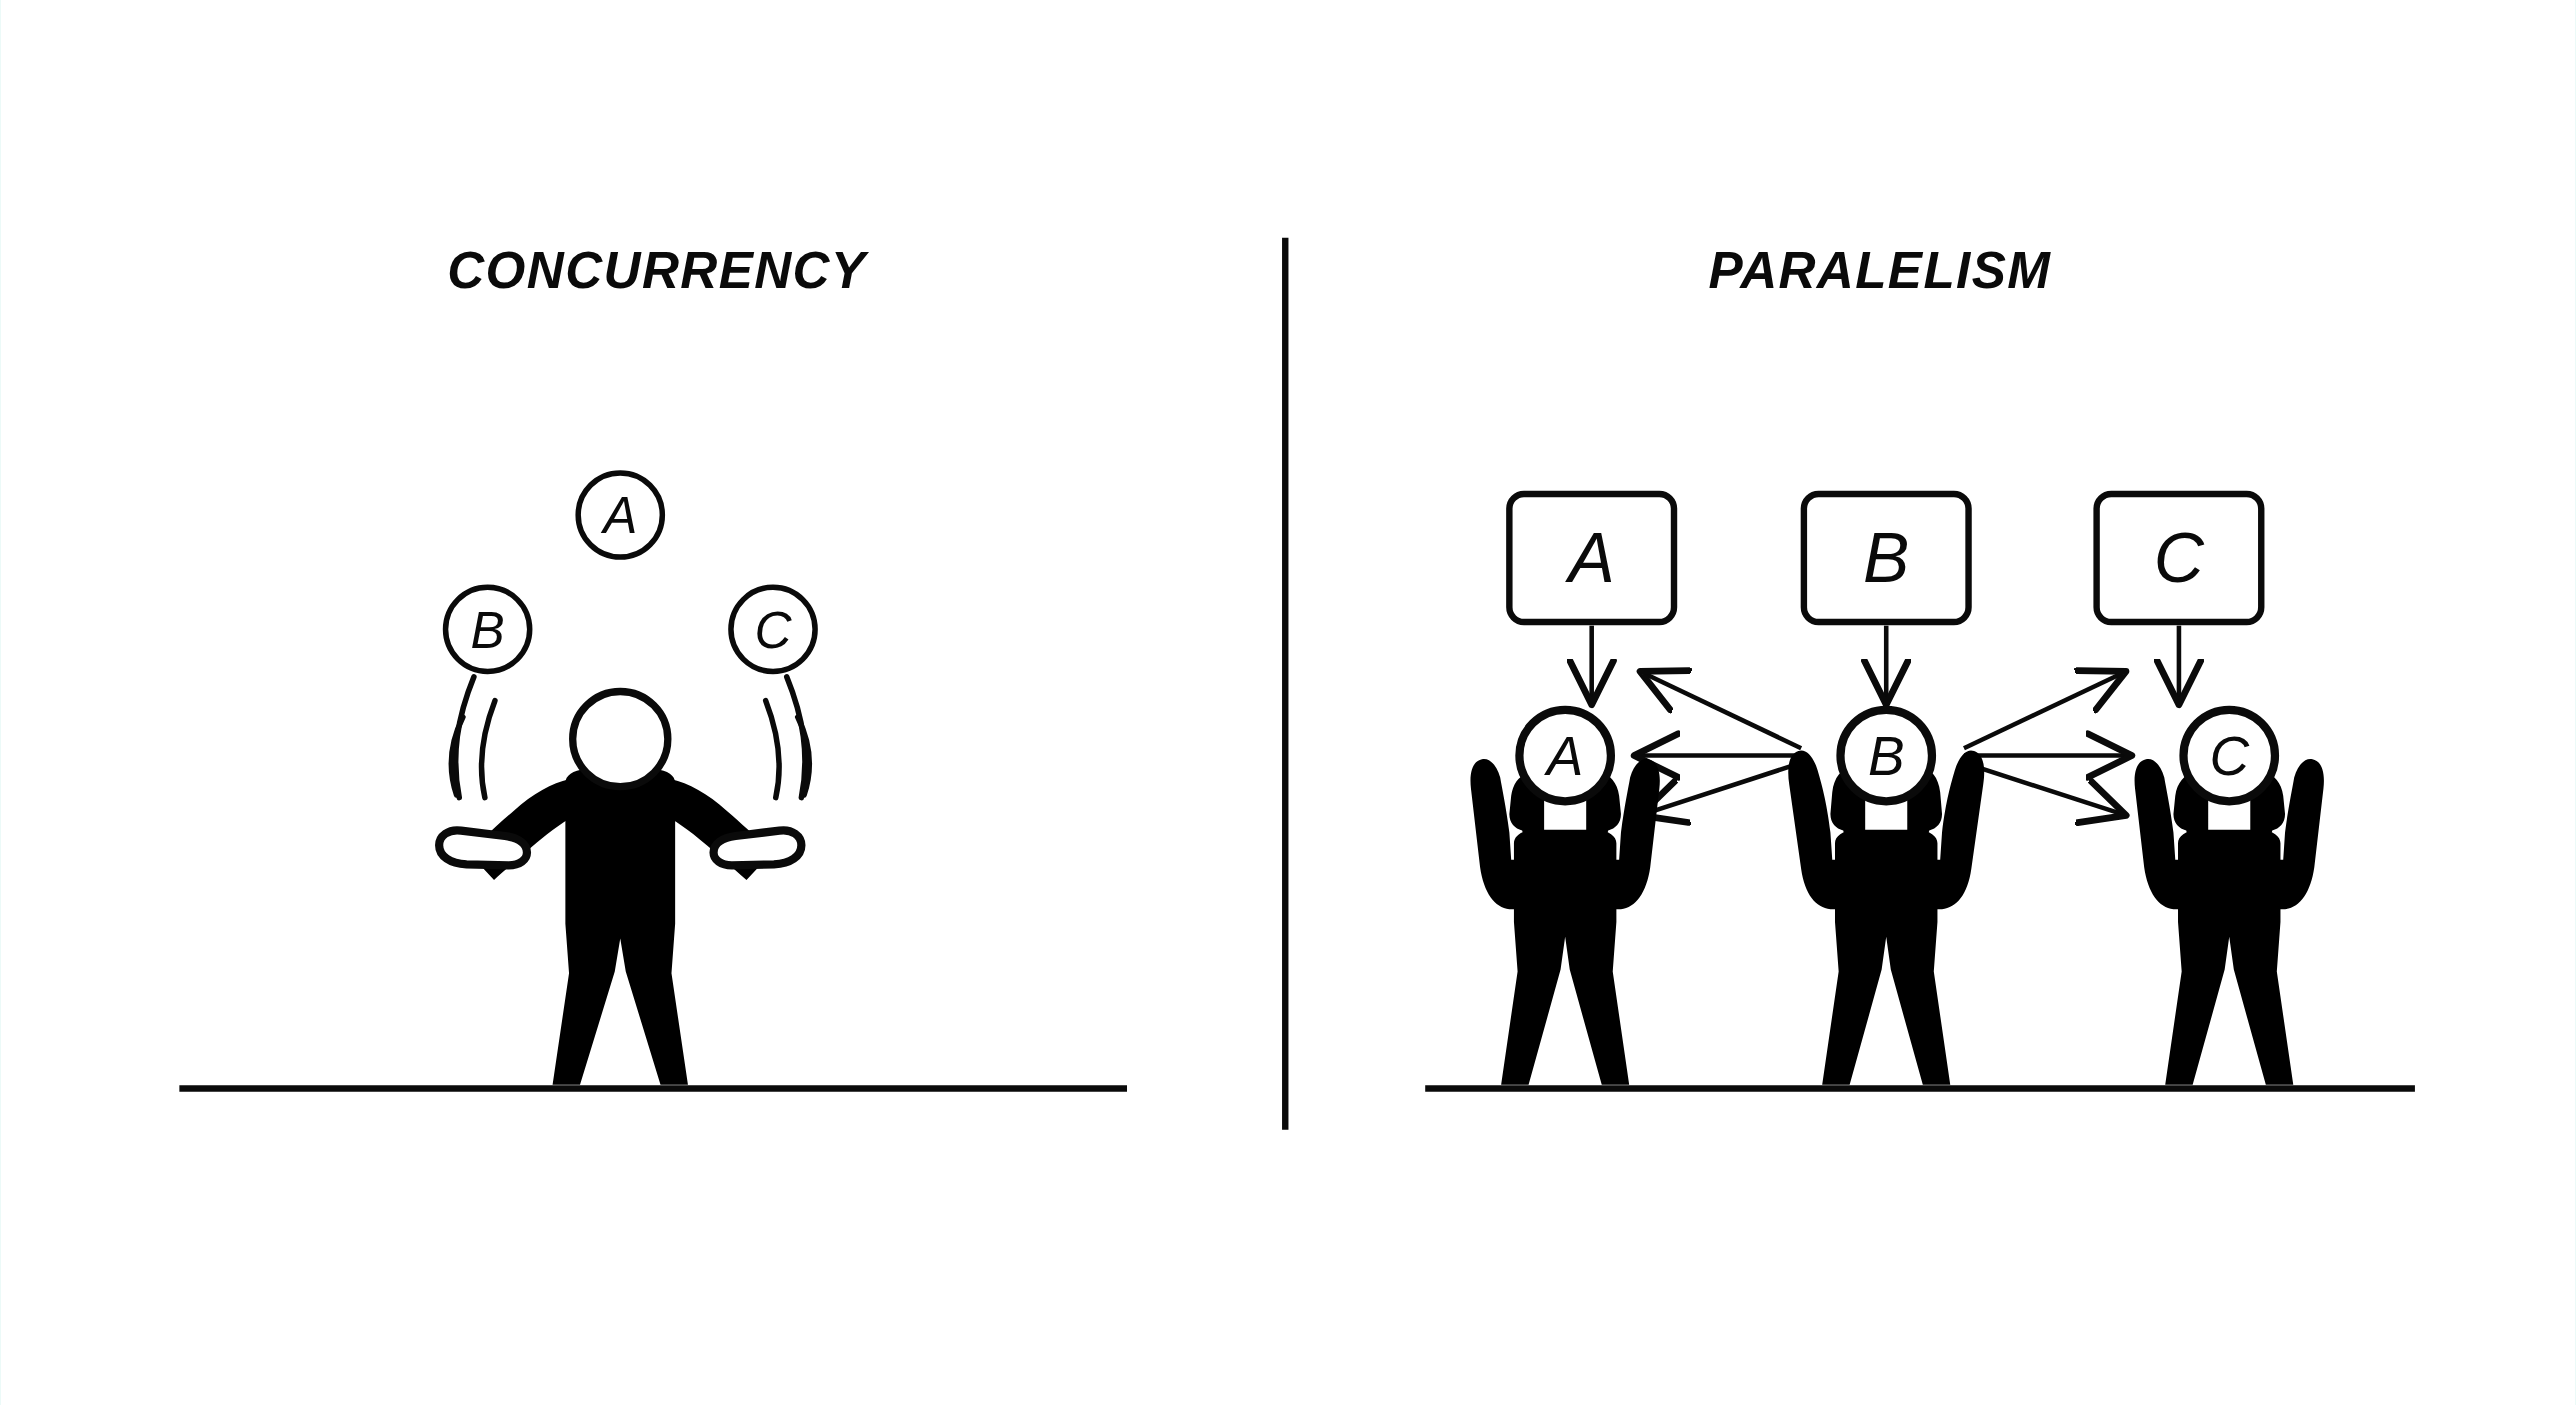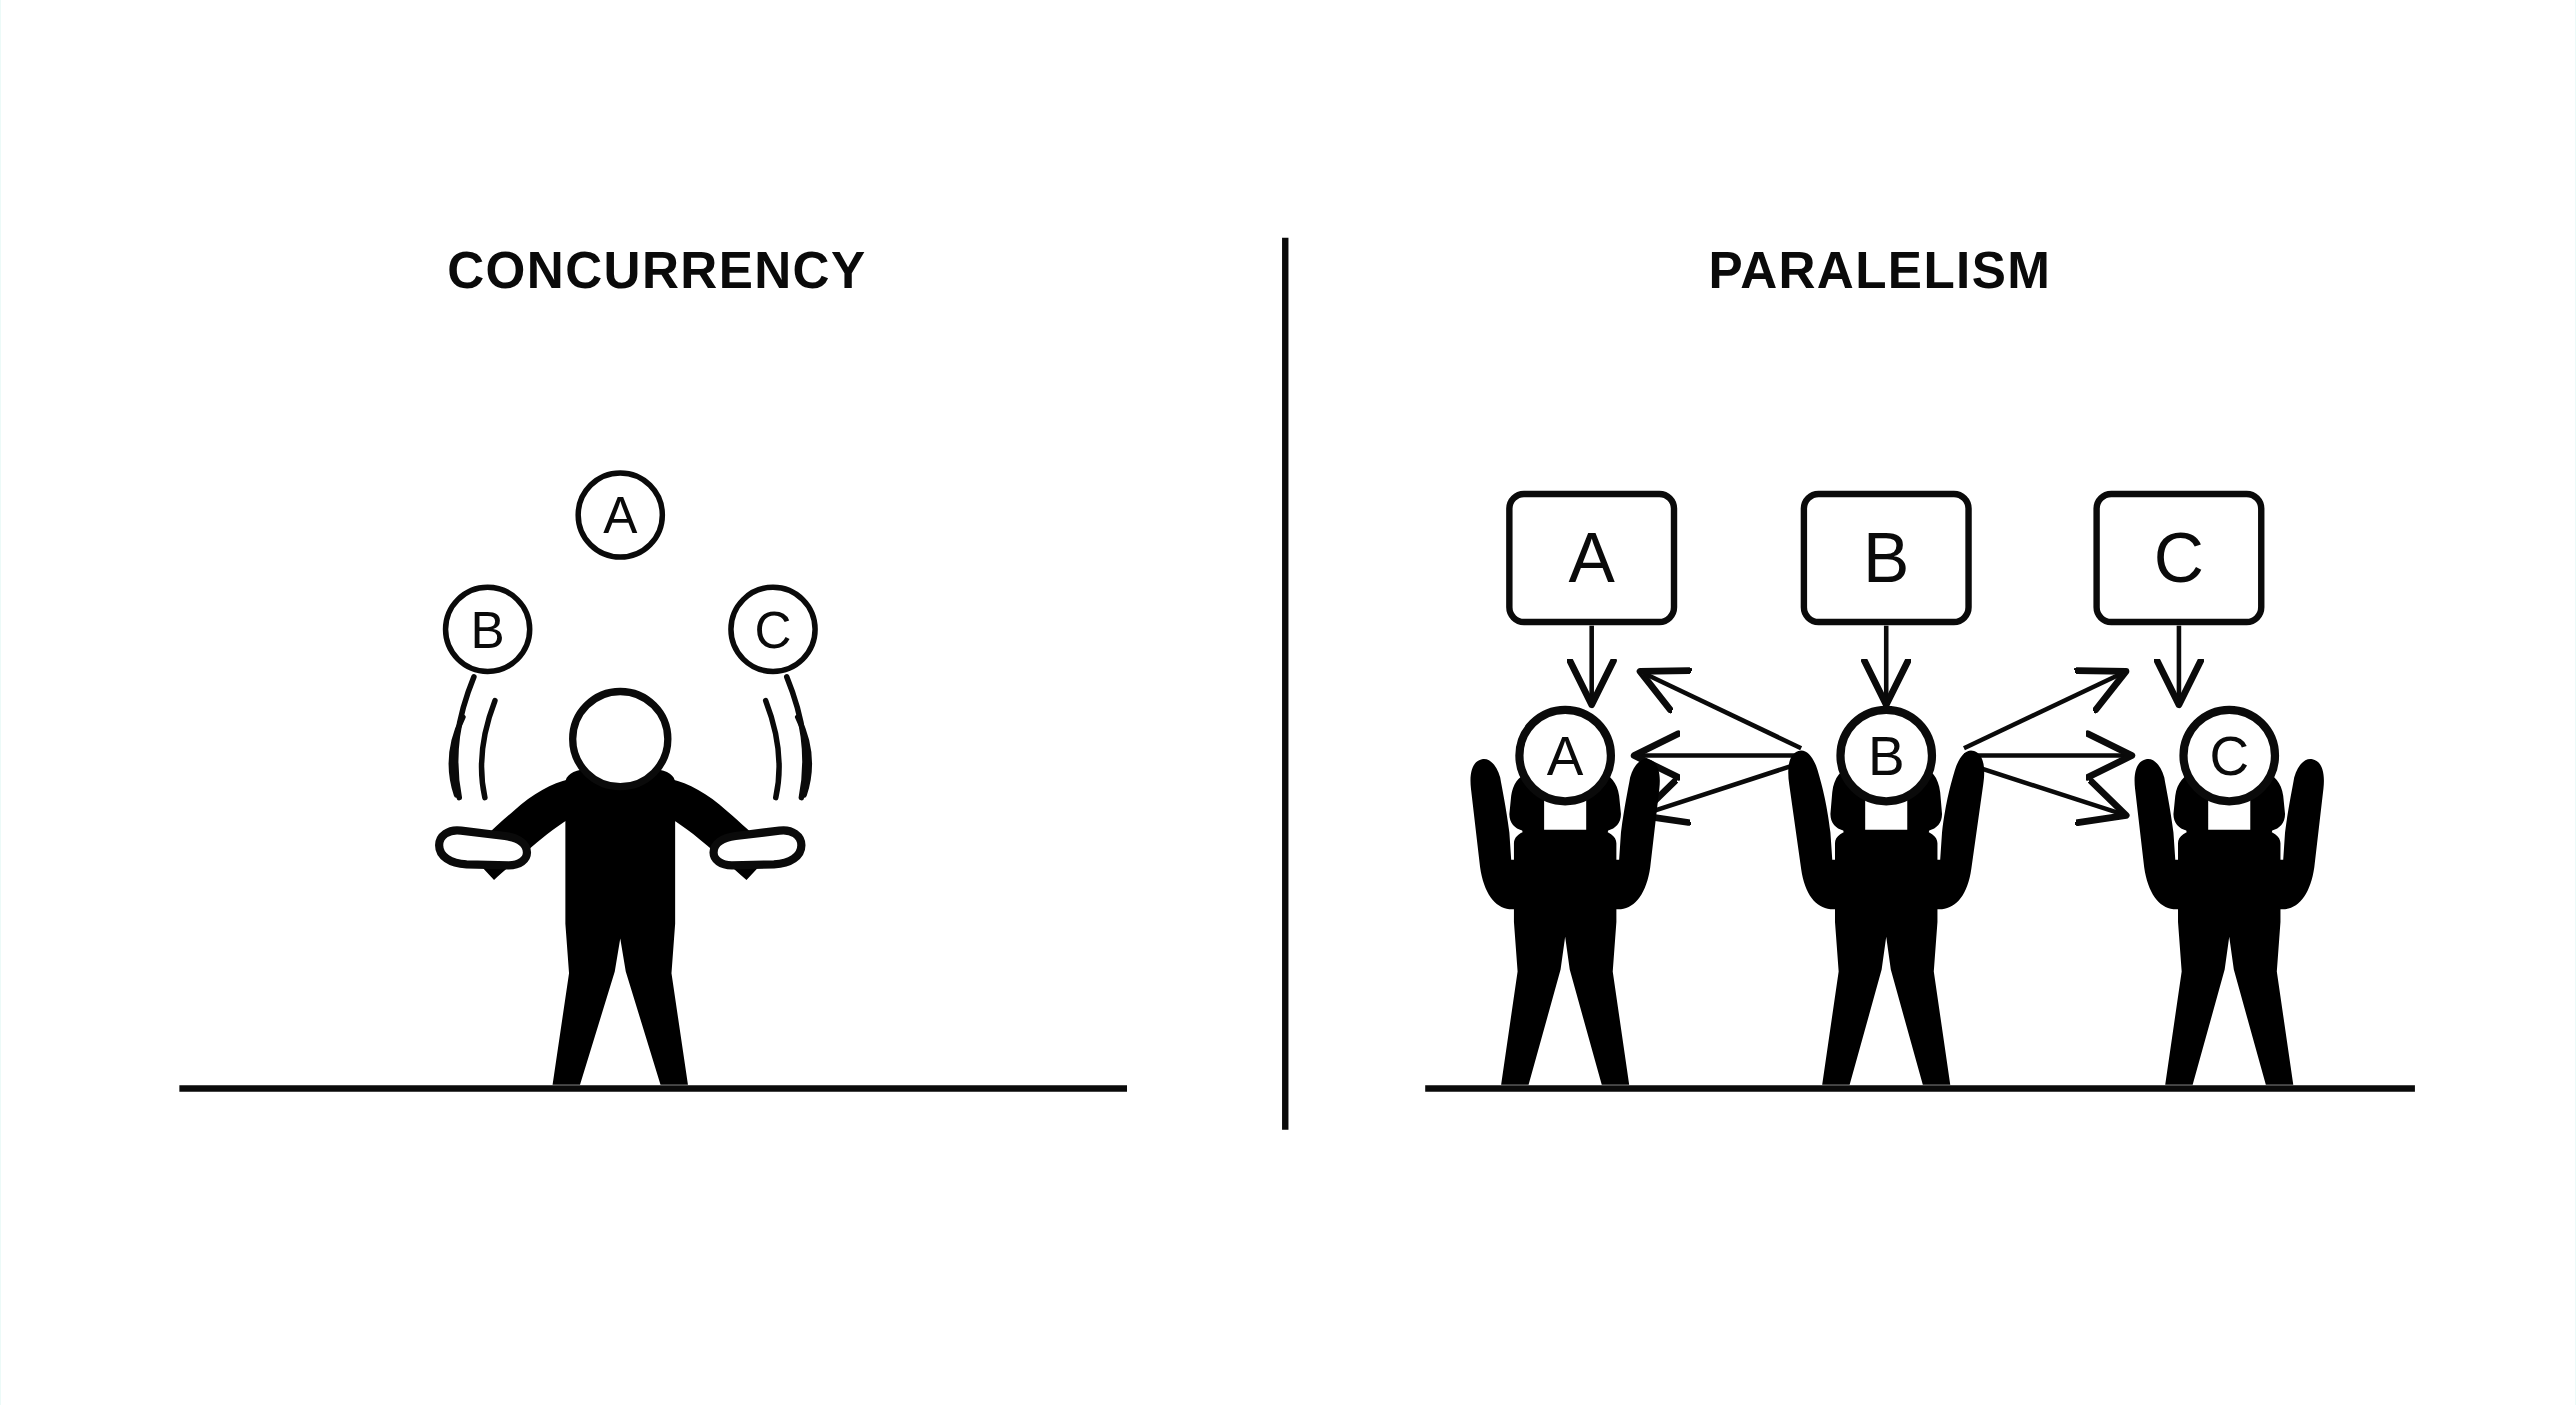--- a/index.html
+++ b/index.html
@@ -11,20 +11,21 @@
     width: 2576px;
     height: 1405px;
     overflow: hidden;
     font-family: "Liberation Sans", sans-serif;
   }
   #stage {
     position: relative;
     width: 2576px;
     height: 1405px;
     background: #14b8a6;
+    font-style: italic;
   }
   #stage > svg {
     position: absolute;
     top: 0;
     left: 0;
     width: 2576px;
     height: 1405px;
     display: block;
   }
   .title-text {

